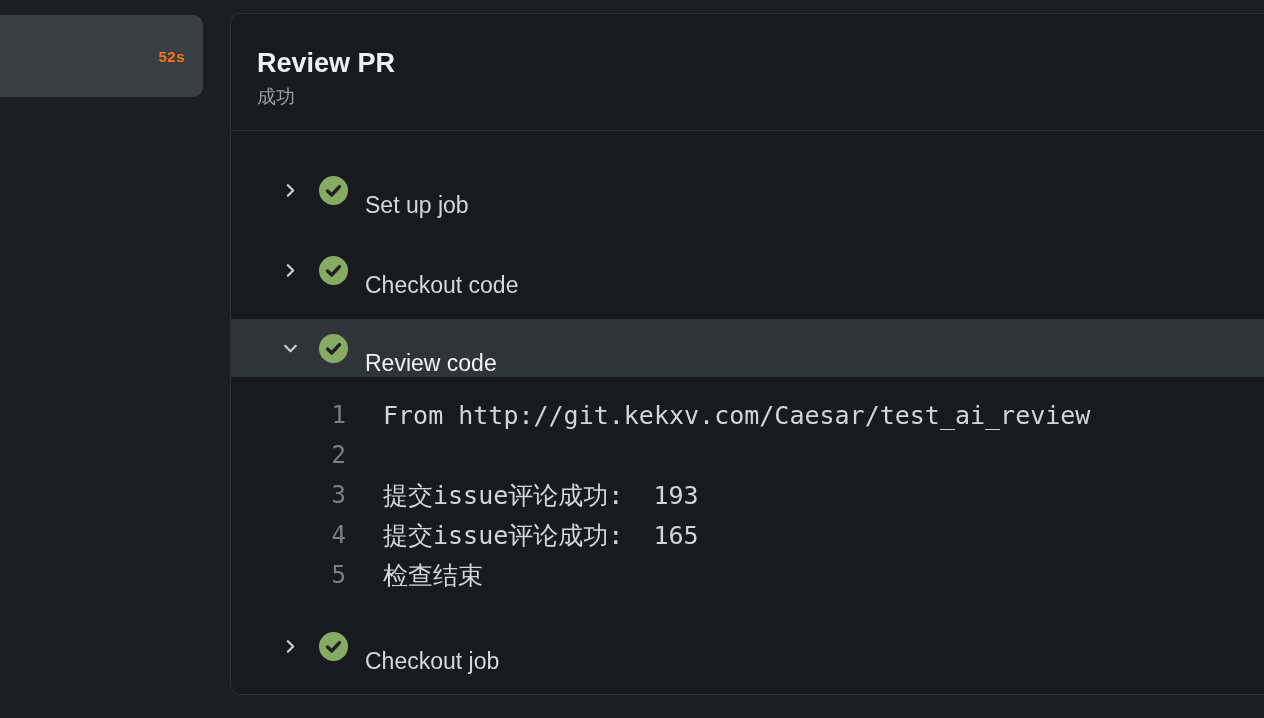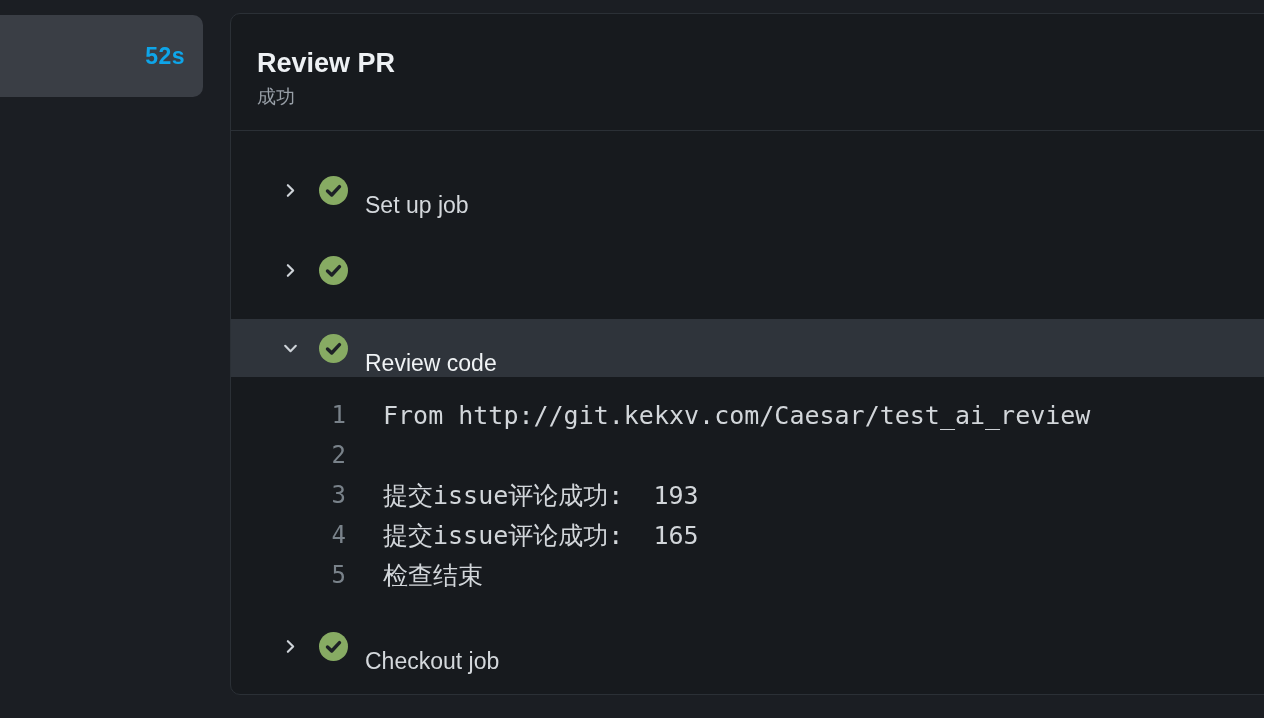--- a/index.html
+++ b/index.html
@@ -22,22 +22,22 @@
     background: #3a3e45;
     border-radius: 10px;
     display: flex;
     align-items: center;
     justify-content: flex-end;
     padding-right: 18px;
     box-sizing: border-box;
     cursor: pointer;
   }
   .job-duration {
-    color: #0ea5e9;
-    font-size: 23px;
+    color: #f97316;
+    font-size: 15px;
     font-weight: 700;
     letter-spacing: 0.5px;
   }
 
   
   .panel {
     position: absolute;
     left: 230px; top: 13px;
     width: 1050px; height: 682px;
     background: #171a1e;
@@ -161,20 +161,21 @@
         <svg viewBox="0 0 16 16" width="17" height="17">
             <path d="M5.5 3 L10.5 8 L5.5 13" fill="none" stroke="currentColor" stroke-width="2" stroke-linecap="round" stroke-linejoin="round"></path>
           </svg>
       </span>
       <span class="status-icon">
         <svg viewBox="0 0 16 16">
             <circle cx="8" cy="8" r="8" fill="#87ab63"></circle>
             <path d="M4.7 8.3 L7 10.5 L11.3 5.9" fill="none" stroke="#1d2126" stroke-width="1.9" stroke-linecap="round" stroke-linejoin="round"></path>
           </svg>
       </span>
+      <span class="step-label">Checkout code</span>
     </div>
 
     <div class="step-row gap20 active">
       <span class="chevron">
         <svg viewBox="0 0 16 16" width="17" height="17">
             <path d="M3 5.5 L8 10.5 L13 5.5" fill="none" stroke="currentColor" stroke-width="2" stroke-linecap="round" stroke-linejoin="round"></path>
           </svg>
       </span>
       <span class="status-icon">
         <svg viewBox="0 0 16 16">

